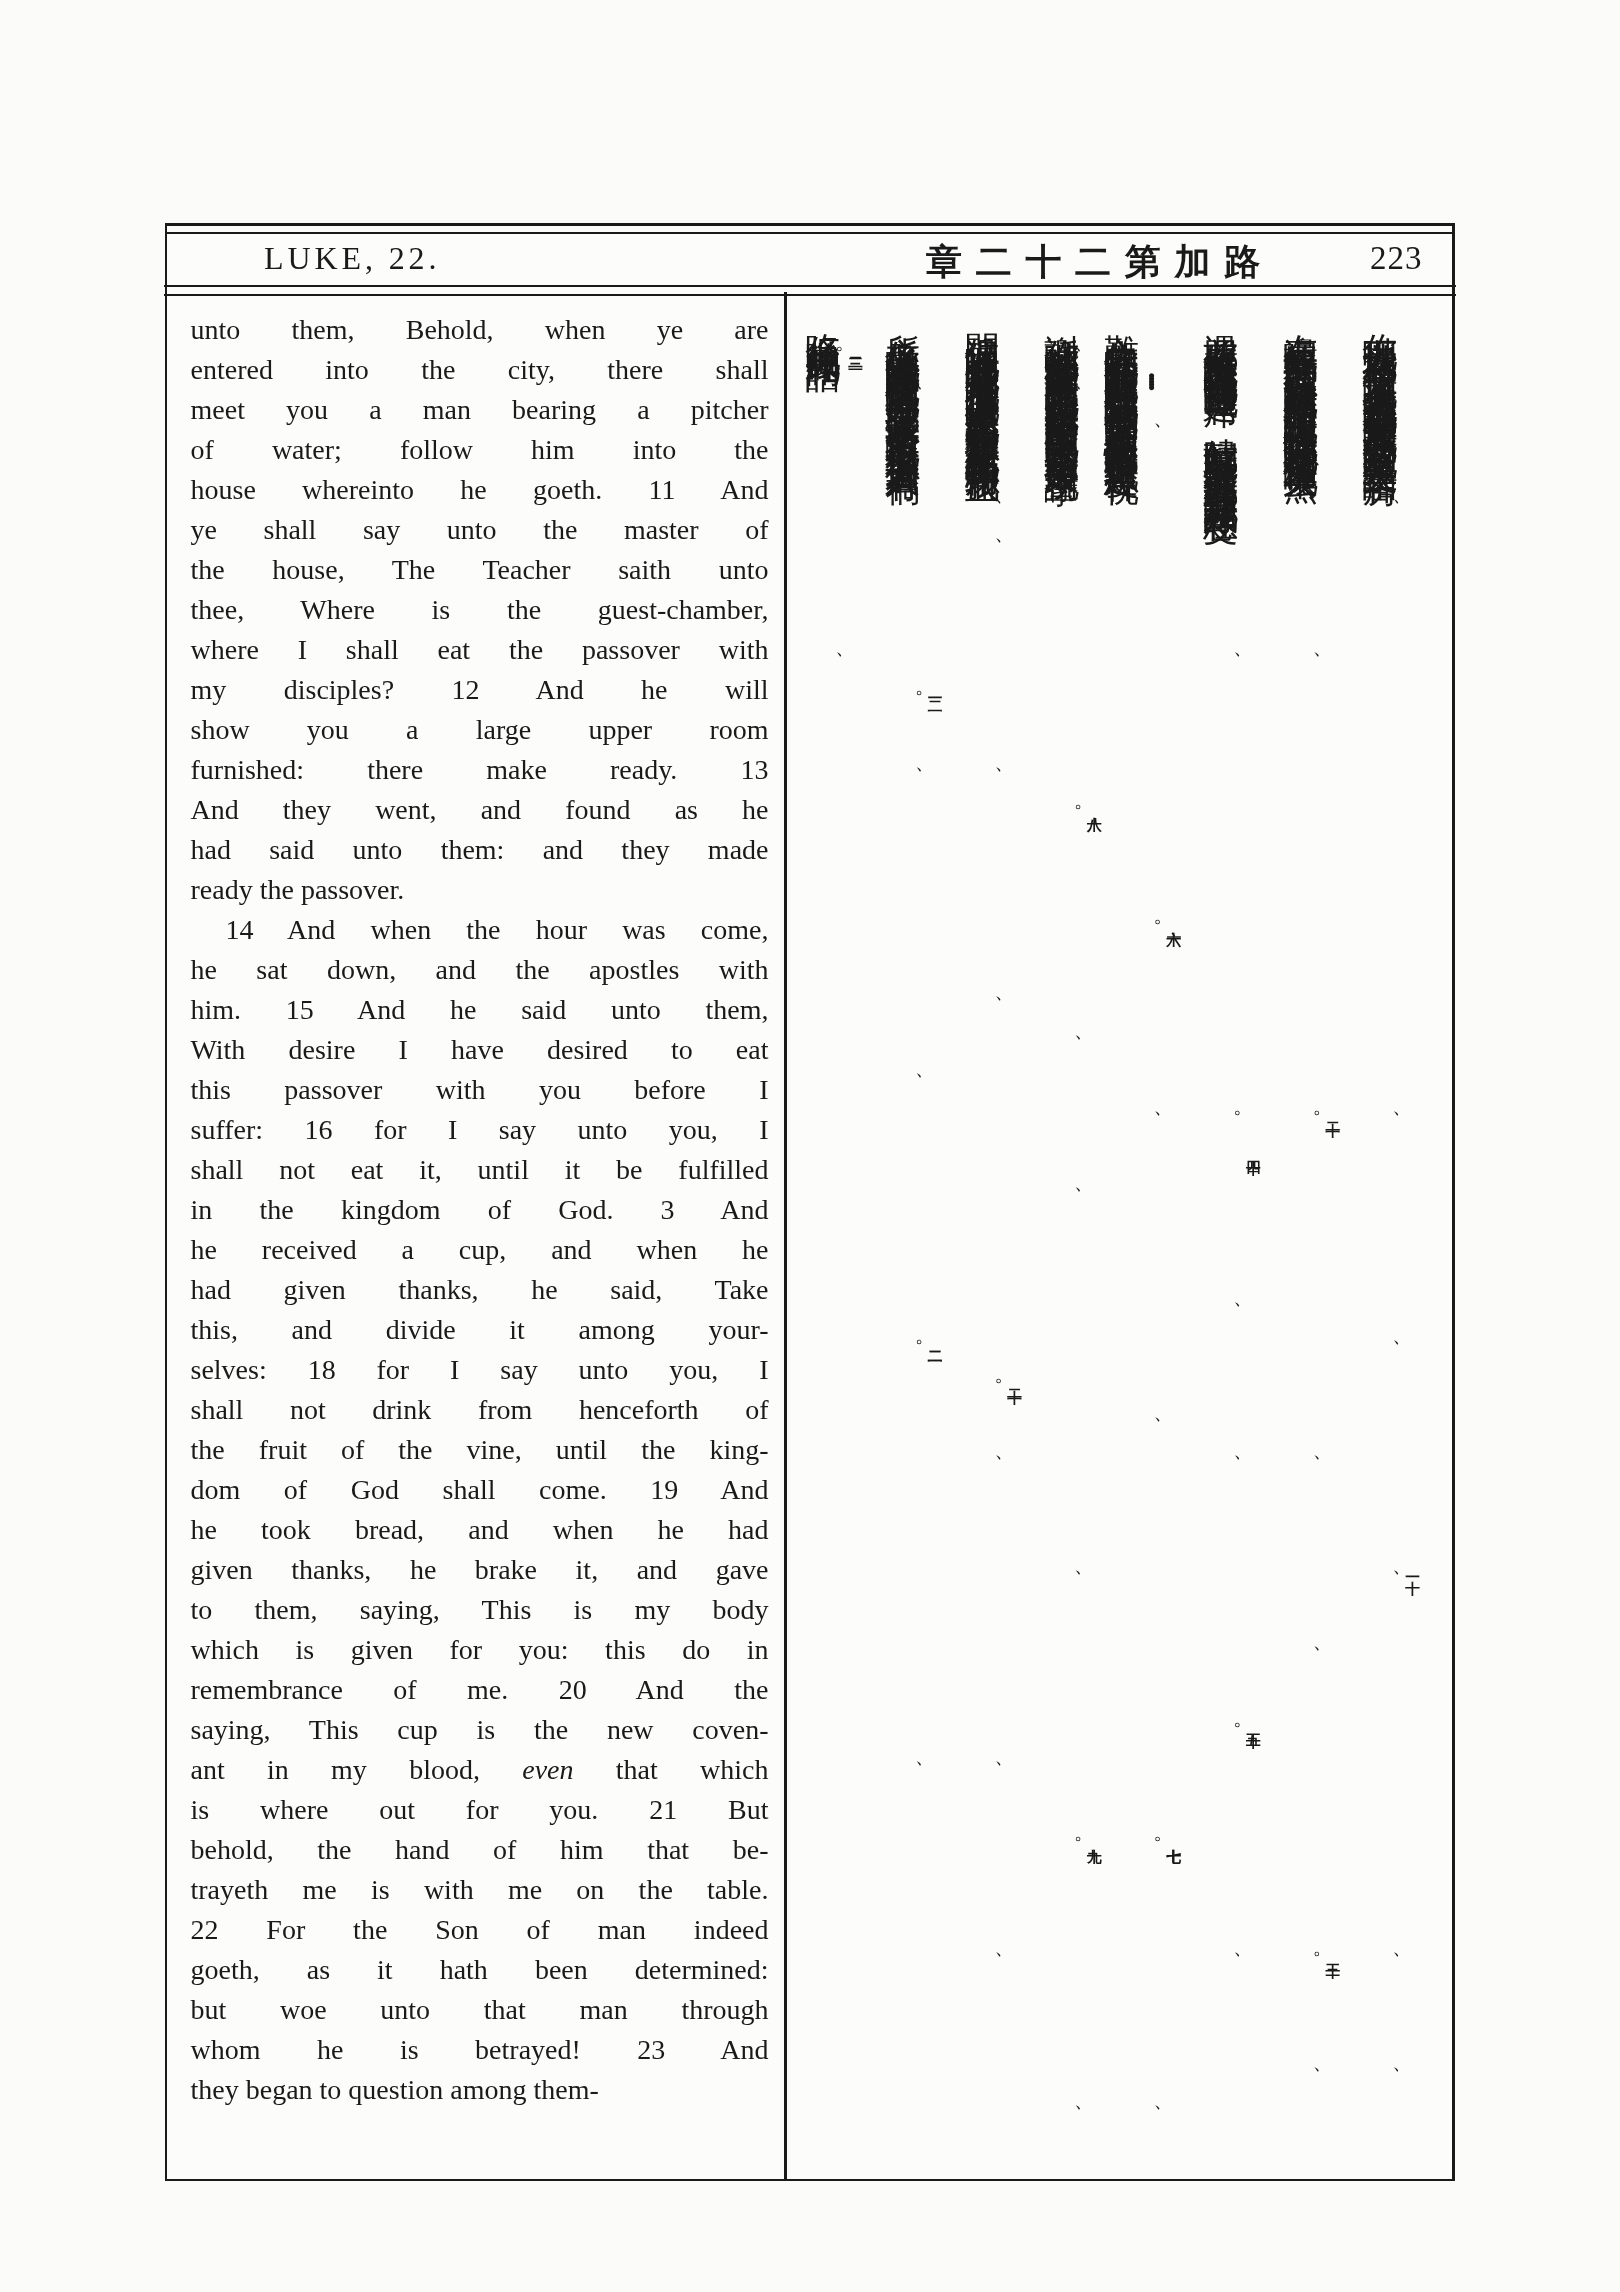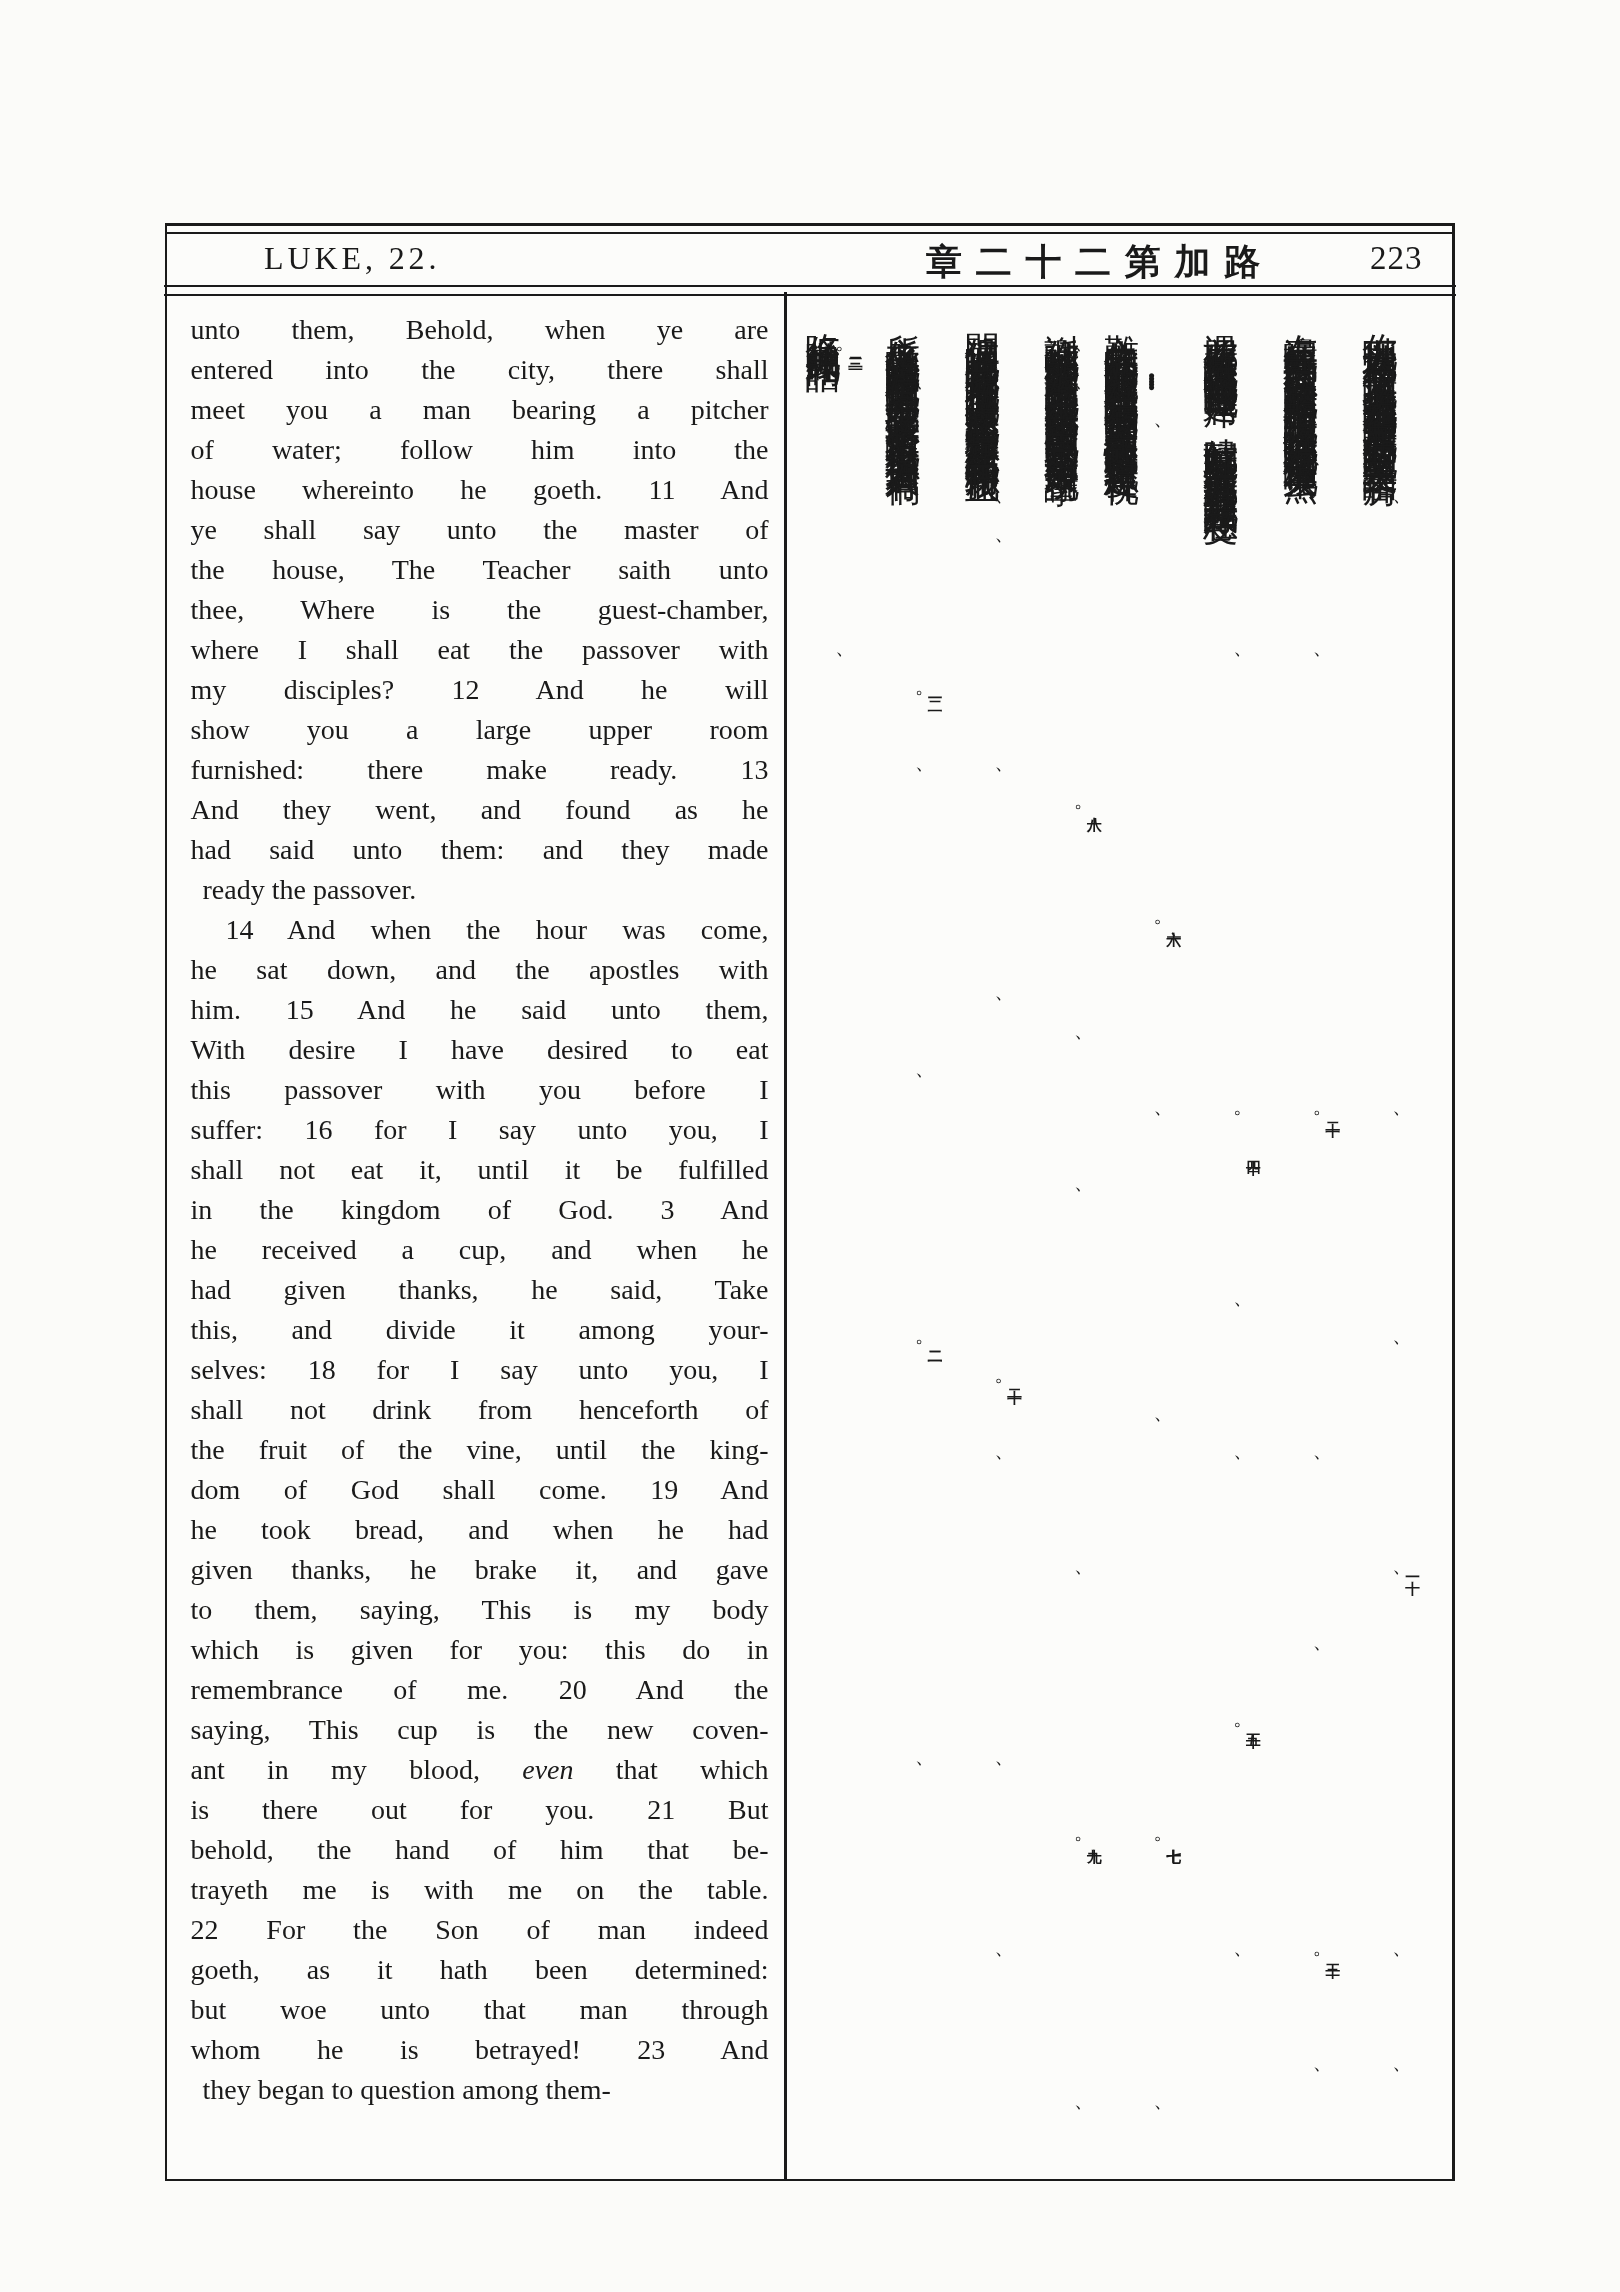--- a/index.html
+++ b/index.html
@@ -24,21 +24,21 @@
   .hrule{position:absolute;top:59px;left:-2.9px;right:-3.9px;height:6.9px;
          border-top:2.9px solid #1a1a1a;border-bottom:2px solid #1a1a1a;}
   .divider{position:absolute;left:617px;top:66px;bottom:0;width:2.9px;background:#1a1a1a;}
 
   
   .english{
     position:absolute;left:23.5px;top:84px;width:578px;
     font-size:28px;line-height:40px;
   }
   .eline{text-align:justify;text-align-last:justify;white-space:nowrap;}
-  .eline.end{text-align-last:left;margin-left:12px;}
+  .eline.end{text-align-last:left;}
   .eline.ind{text-indent:35px;}
   .vb{font-weight:normal;}
   .it{font-style:italic;}
 
   
   .cjk{
     position:absolute;left:634px;width:600px;top:80px;bottom:9.8px;
     display:flex;flex-direction:row-reverse;justify-content:space-between;
   }
   .col{
@@ -102,21 +102,21 @@
       <div class="eline"><span>shall not drink from henceforth of</span></div>
       <div class="eline"><span>the fruit of the vine, until the king-</span></div>
       <div class="eline"><span>dom of God shall come. </span><span class="vb">19</span><span> And</span></div>
       <div class="eline"><span>he took bread, and when he had</span></div>
       <div class="eline"><span>given thanks, he brake it, and gave</span></div>
       <div class="eline"><span>to them, saying, This is my body</span></div>
       <div class="eline"><span>which is given for you: this do in</span></div>
       <div class="eline"><span>remembrance of me. </span><span class="vb">20</span><span> And the</span></div>
       <div class="eline"><span>saying, This cup is the new coven-</span></div>
       <div class="eline"><span>ant in my blood, </span><span class="it">even</span><span> that which</span></div>
-      <div class="eline"><span>is there out for you. </span><span class="vb">21</span><span> But</span></div>
+      <div class="eline"><span>is where out for you. </span><span class="vb">21</span><span> But</span></div>
       <div class="eline"><span>behold, the hand of him that be-</span></div>
       <div class="eline"><span>trayeth me is with me on the table.</span></div>
       <div class="eline"><span class="vb">22</span><span> For the Son of man indeed</span></div>
       <div class="eline"><span>goeth, as it hath been determined:</span></div>
       <div class="eline"><span>but woe unto that man through</span></div>
       <div class="eline"><span>whom he is betrayed! </span><span class="vb">23</span><span> And</span></div>
       <div class="eline end"><span>they began to question among them-</span></div>
     </div>
 
   <div class="cjk">

